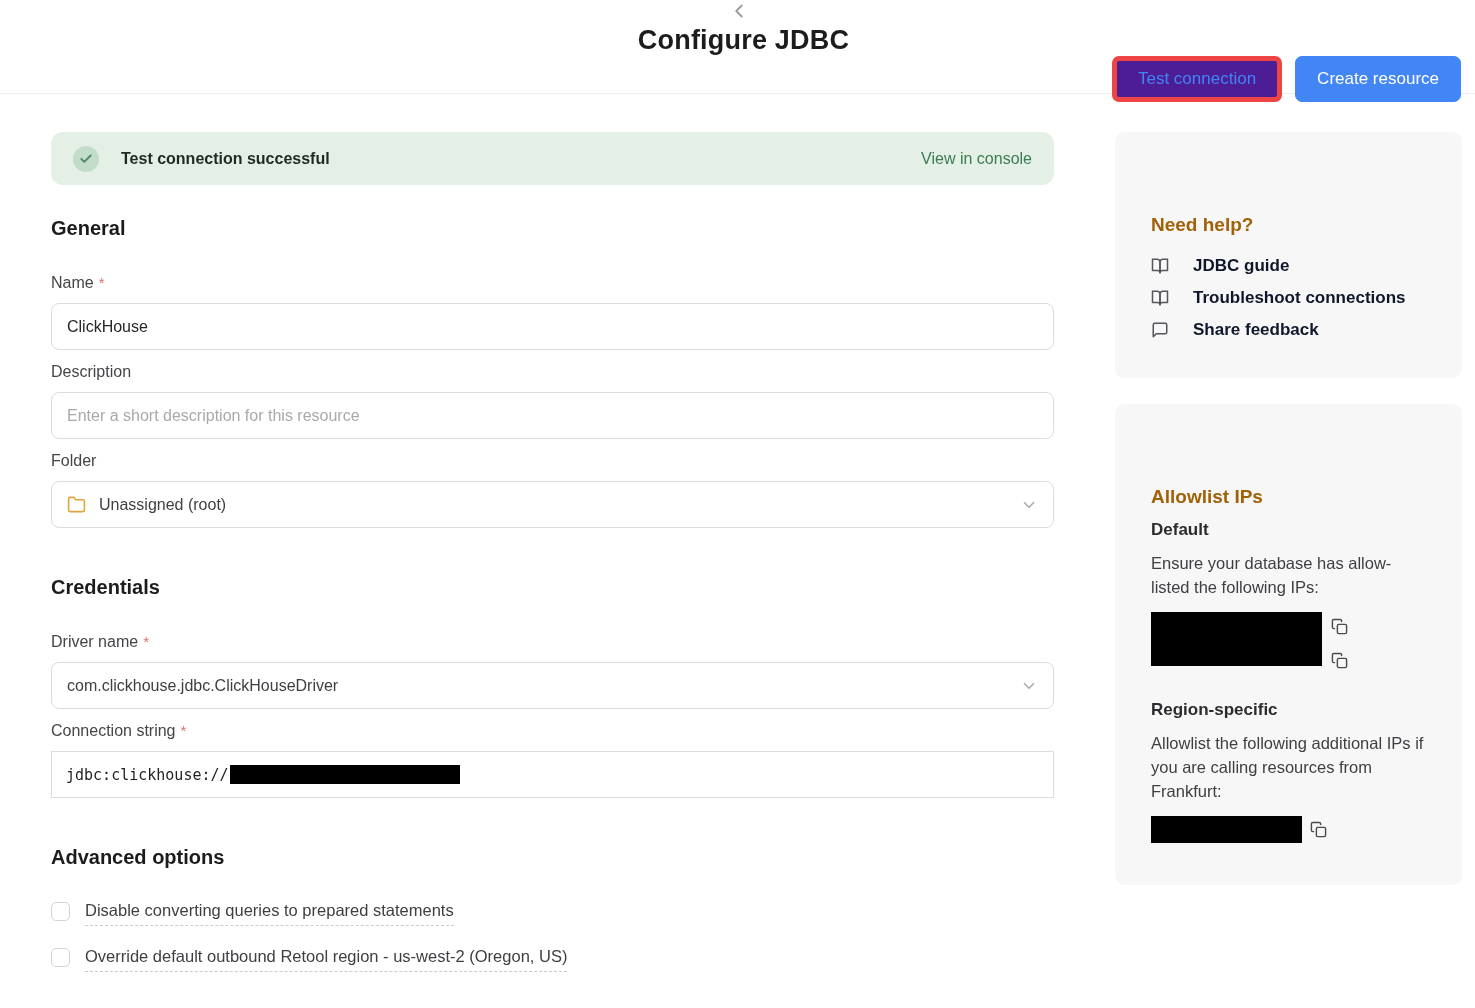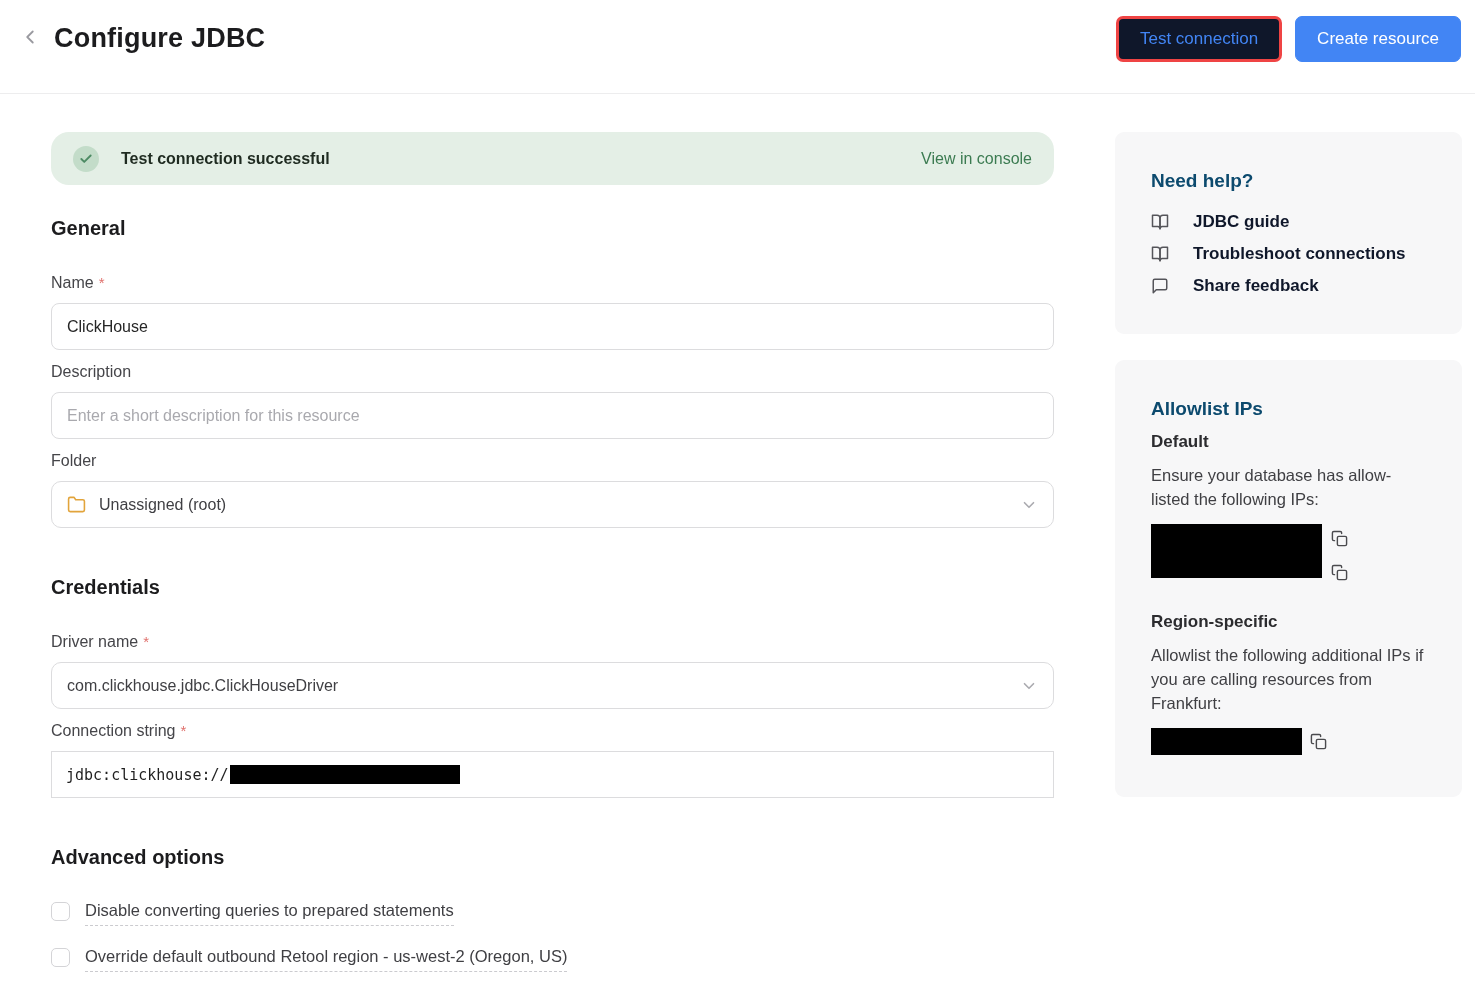--- a/index.html
+++ b/index.html
@@ -12,55 +12,56 @@
     position: relative;
   }
 
   
   .app-header {
     height: 94px;
     display: flex; align-items: center;
     border-bottom: 1px solid #ededee;
     padding: 0 14px 16px 16px;
     background: #fff;
+    flex-direction: column;
   }
   .back-btn {
     width: 28px; height: 28px;
     display: flex; align-items: center; justify-content: center;
     color: #9a9aa0; cursor: pointer; background: none; border: none;
   }
   .page-title {
     font-size: 27px; font-weight: bold; color: #1c1c1e;
     margin-left: 10px; letter-spacing: 0.2px;
   }
   .header-actions { margin-left: auto; display: flex; gap: 13px; }
   .btn {
     height: 46px; border-radius: 7px; font-size: 17px;
     padding: 0 21px; cursor: pointer;
     font-family: "Liberation Sans", sans-serif;
   }
   .btn-secondary {
-    background: #0f172a; color: #4285f4;
-    border: 3px solid #ef4444;
+    background: #4c1d95; color: #4285f4;
+    border: 5px solid #ef4444;
   }
   .btn-primary {
     background: #4285f4; color: #ffffff; border: 1px solid #4285f4;
   }
 
   
   .content {
     display: flex;
     padding: 38px 0 0 51px;
   }
   .main-col { width: 1003px; flex: none; }
   .side-col { width: 347px; flex: none; margin-left: 61px; }
 
   
   .banner {
-    height: 53px; border-radius: 18px;
+    height: 53px; border-radius: 12px;
     background: #e4efe6;
     display: flex; align-items: center;
     padding: 0 22px;
   }
   .banner-check {
     width: 26px; height: 26px; border-radius: 50%;
     background: #c3dcc9; color: #4c8a63;
     display: flex; align-items: center; justify-content: center;
     flex: none;
   }
@@ -94,21 +95,20 @@
     background: #fff;
     font-size: 16px; color: #262626;
     padding: 4px 15px;
     font-family: "Liberation Sans", sans-serif;
     outline: none;
   }
   .text-input::placeholder { color: #a9a9ae; }
   .select-input {
     display: flex; align-items: center; cursor: pointer;
     position: relative;
-    border-radius: 10px;
   }
   .select-value { color: #3f3f43; }
   .select-chevron {
     position: absolute; right: 15px; top: 50%;
     transform: translateY(-50%); color: #ababb0;
     display: flex;
   }
   .folder-icon { color: #e2a43b; display: flex; margin-right: 13px; }
 
   .mono-input {
@@ -144,21 +144,21 @@
     padding-bottom: 5px; cursor: default;
   }
 
   
   .side-card {
     background: #f7f7f8; border-radius: 9px;
     padding: 38px 36px;
   }
   .card-allowlist { margin-top: 26px; padding-bottom: 42px; }
   .card-heading {
-    font-size: 19px; font-weight: bold; color: #0c4a6e;
+    font-size: 19px; font-weight: bold; color: #a16207; margin-top: 44px;
   }
   .help-links { margin-top: 20px; display: flex; flex-direction: column; gap: 12px; }
   .help-link {
     display: flex; align-items: center; gap: 24px;
     font-size: 17px; color: #0f172a; cursor: pointer;
     text-decoration: none;
     font-weight: bold;
   }
   .help-link .icon { display: flex; color: #55555a; flex: none; }
 

